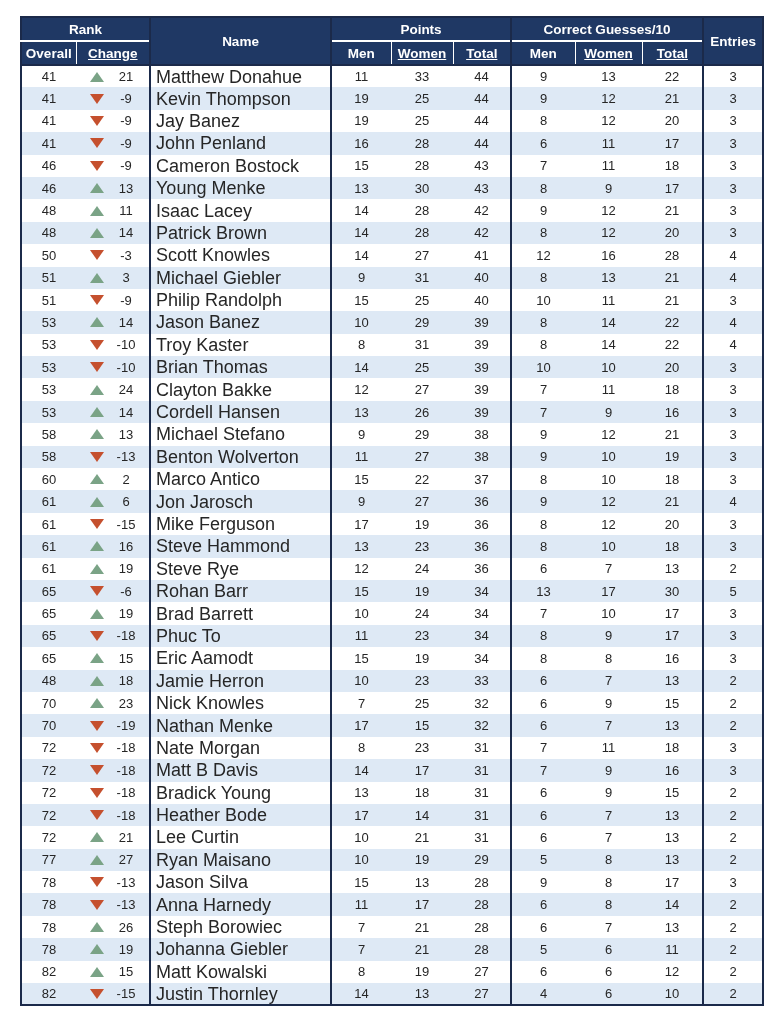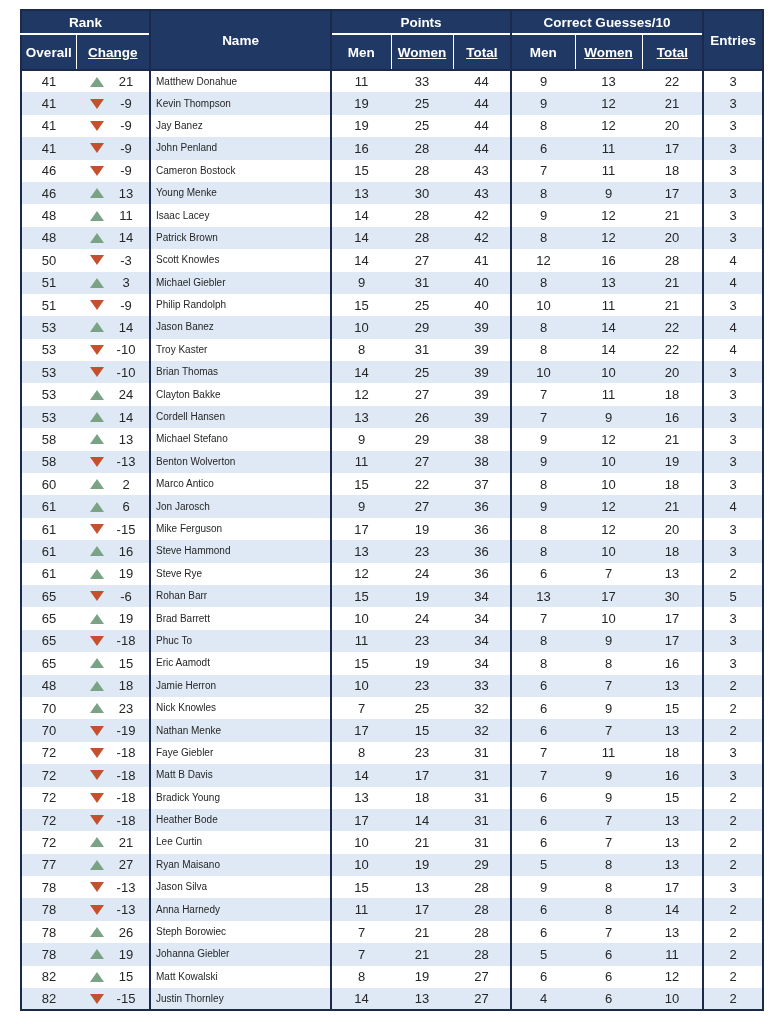--- a/index.html
+++ b/index.html
@@ -4,21 +4,21 @@
 <style>
   * { box-sizing: border-box; margin: 0; padding: 0; }
   html, body {
     width: 776px; height: 1024px;
     background: #ffffff;
     font-family: "Liberation Sans", sans-serif;
     overflow: hidden;
   }
   .sheet {
     position: absolute;
-    top: 9px; left: 20px;
+    top: 16px; left: 20px;
   }
   table.board {
     border-collapse: collapse;
     table-layout: fixed;
     width: 742px;
     border: 2.5px solid #1B2A4A;
   }
   col.c-overall { width: 55px; }
   col.c-change  { width: 74px; }
   col.c-name    { width: 181px; }
@@ -33,41 +33,41 @@
   thead th {
     background: #1F3864;
     color: #ffffff;
     font-weight: bold;
     font-size: 13.5px;
     text-align: center;
     vertical-align: middle;
     padding: 0;
   }
   thead tr.group-row th { height: 24px; }
-  thead tr.sub-row th { height: 36px; }
+  thead tr.sub-row th { height: 24px; }
   thead th.sub { border-top: 2px solid #ffffff; }
   thead th.sub-divider { border-left: 1.5px solid #ffffff; text-decoration: underline; }
   thead { border-bottom: 2px solid #1B2A4A; }
 
   
   .gsep { border-left: 2px solid #1B2A4A; }
 
   tbody td {
     height: 22.4px;
     font-size: 13px;
     color: #262626;
     text-align: center;
     vertical-align: middle;
     padding: 0;
     line-height: 1;
   }
   tbody td.name-cell {
     text-align: left;
     padding-left: 5px;
-    font-size: 10px;
+    font-size: 18px;
   }
   tbody tr:nth-child(even) { background: #DEE9F5; }
 
   .chg {
     display: flex;
     align-items: center;
     justify-content: flex-start;
     padding-left: 14px;
   }
   .tri {
@@ -639,21 +639,21 @@
           <td class="gsep">2</td>
         </tr>
         <tr>
           <td>72</td>
           <td>
             <div class="chg">
               <span class="tri down"></span>
               <span class="chg-num">-18</span>
             </div>
           </td>
-          <td class="name-cell gsep">Faye Giebler</td>
+          <td class="name-cell gsep">Nate Morgan</td>
           <td class="gsep">8</td>
           <td>23</td>
           <td>31</td>
           <td class="gsep">7</td>
           <td>11</td>
           <td>18</td>
           <td class="gsep">3</td>
         </tr>
         <tr>
           <td>72</td>

